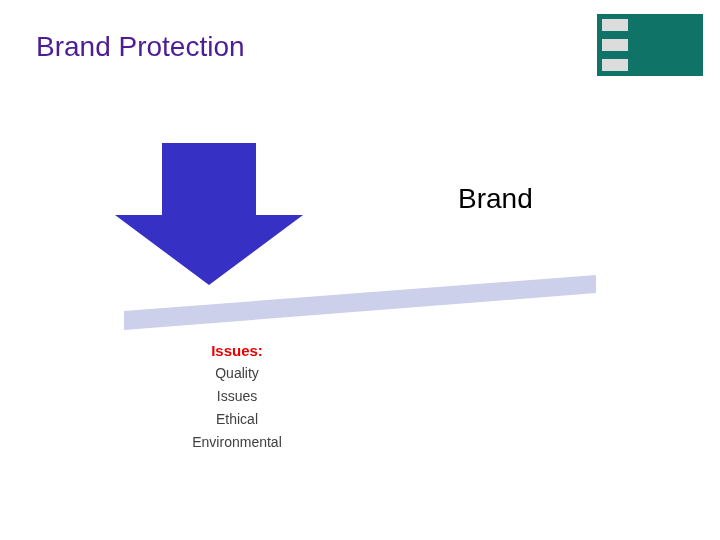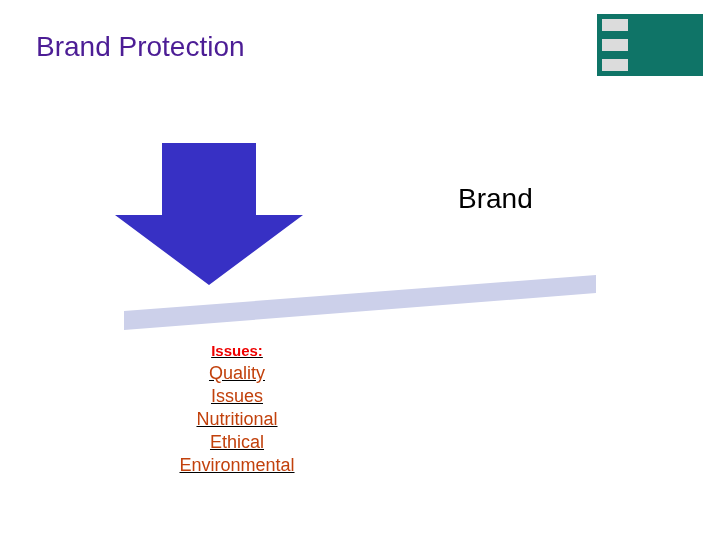--- a/index.html
+++ b/index.html
@@ -127,34 +127,33 @@
     white-space: nowrap;
   }
 
   
   #issues {
     position: absolute;
     left: 126px;
     top: 339px;
     width: 222px;
     text-align: center;
-    text-decoration: underline;
   }
   #issues-heading {
     display: block;
     font-size: 15px;
     line-height: 23px;
     font-weight: bold;
     color: #ee0000;
   }
   .issue-item {
     display: block;
-    font-size: 18px;
+    font-size: 14px;
     line-height: 23px;
-    color: #c2410c;
+    color: #404040;
   }
 </style>
 </head>
 <body>
 
 <div id="slide">
 
   <div id="slide-title">Brand Protection</div>
 
   <div id="logo">
@@ -176,18 +175,17 @@
       <polygon points="48,0 142,0 142,72 189,72 95,142 1,72 48,72" fill="#3730c4"></polygon>
     </svg>
   </div>
 
   <div id="brand-label">Brand</div>
 
   <div id="issues">
     <span id="issues-heading">Issues:</span>
     <span class="issue-item">Quality</span>
     <span class="issue-item">Issues</span>
-    <span class="issue-item">Nutritional</span>
     <span class="issue-item">Ethical</span>
     <span class="issue-item">Environmental</span>
   </div>
 
 </div>
 
 </body></html>

